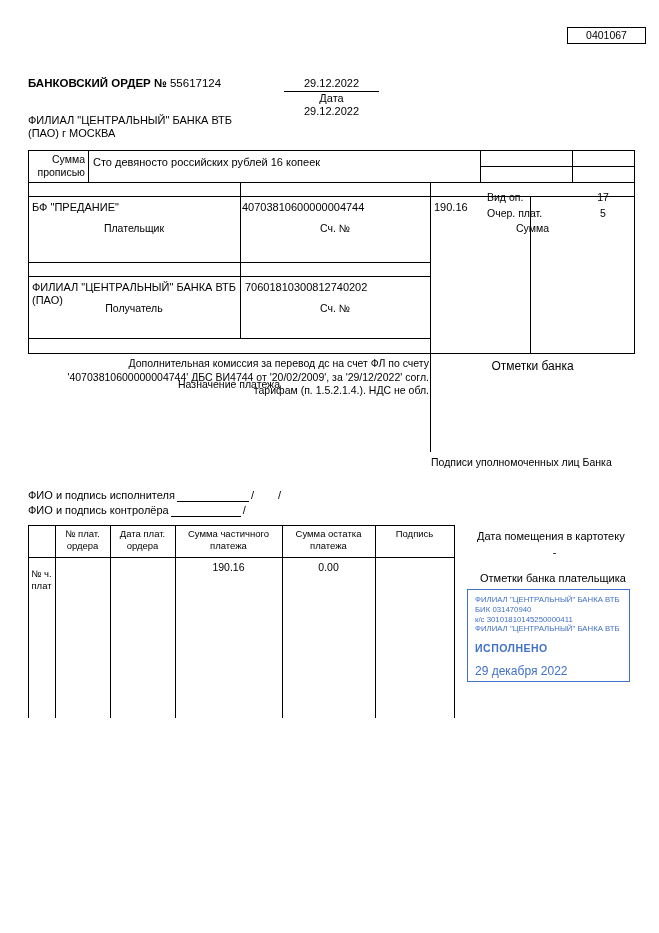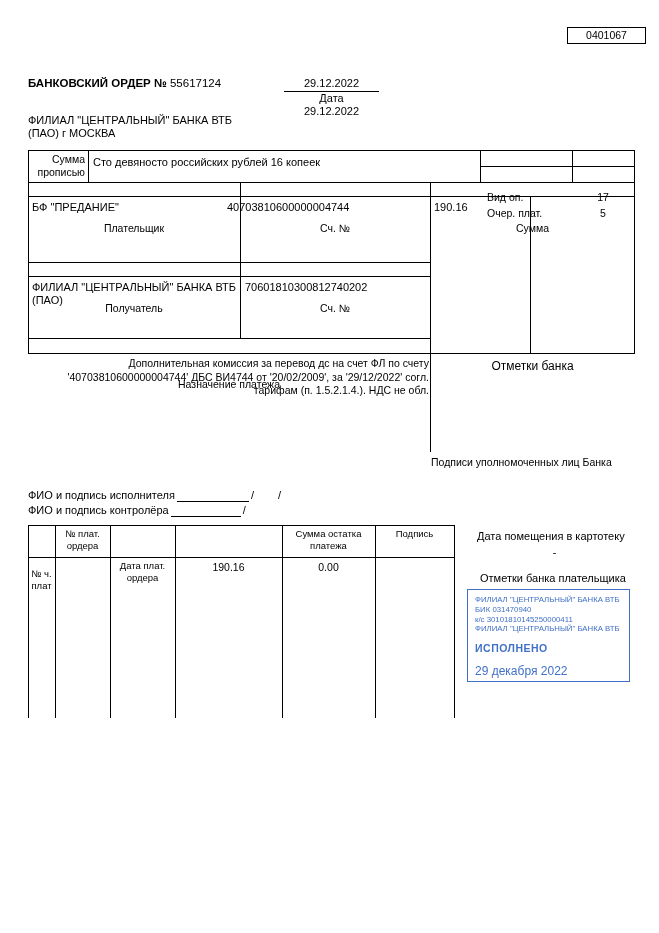--- a/index.html
+++ b/index.html
@@ -76,21 +76,21 @@
   <div class="txt h10" style="left:487px;top:153px;">Вид оп.</div>
   <div class="abs ctr h10" style="left:572px;top:153px;width:62px;">17</div>
   <div class="txt h10" style="left:487px;top:169px;">Очер. плат.</div>
   <div class="abs ctr h10" style="left:572px;top:169px;width:62px;">5</div>
 
   <div class="abs ctr h10" style="left:28px;top:184px;width:212px;">Плательщик</div>
   <div class="abs ctr h10" style="left:240px;top:184px;width:190px;">Сч. №</div>
   <div class="abs ctr h10" style="left:430px;top:184px;width:205px;">Сумма</div>
 
   <div class="txt" style="left:32px;top:201px;">БФ "ПРЕДАНИЕ"</div>
-  <div class="txt" style="left:227px;top:201px;">40703810600000004744</div>
+  <div class="txt" style="left:242px;top:201px;">40703810600000004744</div>
   <div class="txt" style="left:434px;top:201px;">190.16</div>
 
   <div class="abs ctr h10" style="left:28px;top:264px;width:212px;">Получатель</div>
   <div class="abs ctr h10" style="left:240px;top:264px;width:190px;">Сч. №</div>
 
   <div class="blk" style="left:32px;top:281px;">
     <div>ФИЛИАЛ "ЦЕНТРАЛЬНЫЙ" БАНКА ВТБ</div>
     <div>(ПАО)</div>
   </div>
   <div class="txt" style="left:245px;top:281px;">70601810300812740202</div>
@@ -118,21 +118,22 @@
   <div class="vl" style="left:28px;top:525px;height:193px;"></div>
   <div class="vl" style="left:55px;top:525px;height:193px;"></div>
   <div class="vl" style="left:110px;top:525px;height:193px;"></div>
   <div class="vl" style="left:175px;top:525px;height:193px;"></div>
   <div class="vl" style="left:282px;top:525px;height:193px;"></div>
   <div class="vl" style="left:375px;top:525px;height:193px;"></div>
   <div class="vl" style="left:454px;top:525px;height:193px;"></div>
 
   <div class="th" style="left:28px;top:528px;width:27px;margin-top:40px;">№ ч. плат</div>
   <div class="th" style="left:55px;top:528px;width:55px;">№ плат. ордера</div>
-  <div class="th" style="left:110px;top:528px;width:65px;margin-top:32px;">Дата плат. ордера</div>
+  <div class="th" style="left:110px;top:528px;width:65px;">Дата плат. ордера</div>
+  <div class="th" style="left:175px;top:528px;width:107px;">Сумма частичного платежа</div>
   <div class="th" style="left:282px;top:528px;width:93px;">Сумма остатка платежа</div>
   <div class="th" style="left:375px;top:528px;width:79px;">Подпись</div>
 
   <div class="abs ctr" style="left:175px;top:561px;width:107px;font-size:10.5px;">190.16</div>
   <div class="abs ctr" style="left:282px;top:561px;width:93px;font-size:10.5px;">0.00</div>
 
   <div class="txt" style="left:477px;top:530px;">Дата помещения в картотеку</div>
   <div class="abs ctr" style="left:477px;top:546px;width:155px;font-size:11px;">-</div>
   <div class="txt" style="left:480px;top:572px;">Отметки банка плательщика</div>
 

